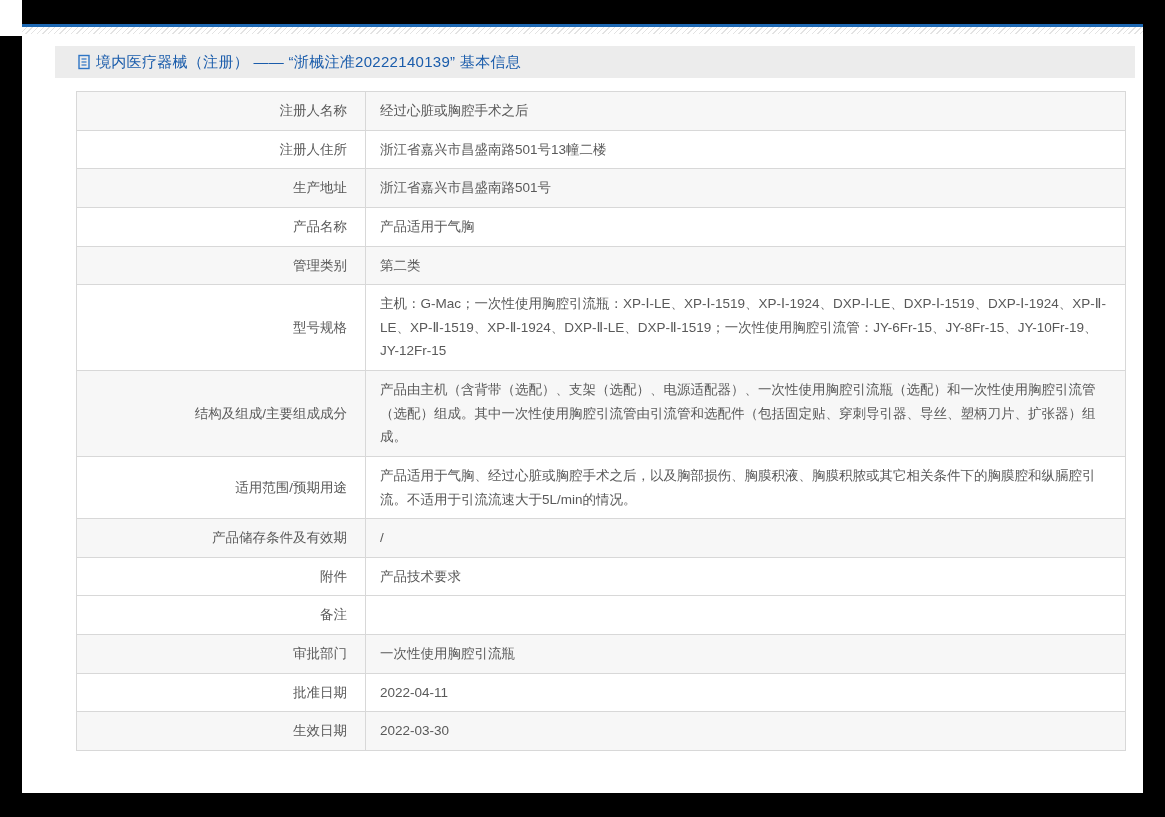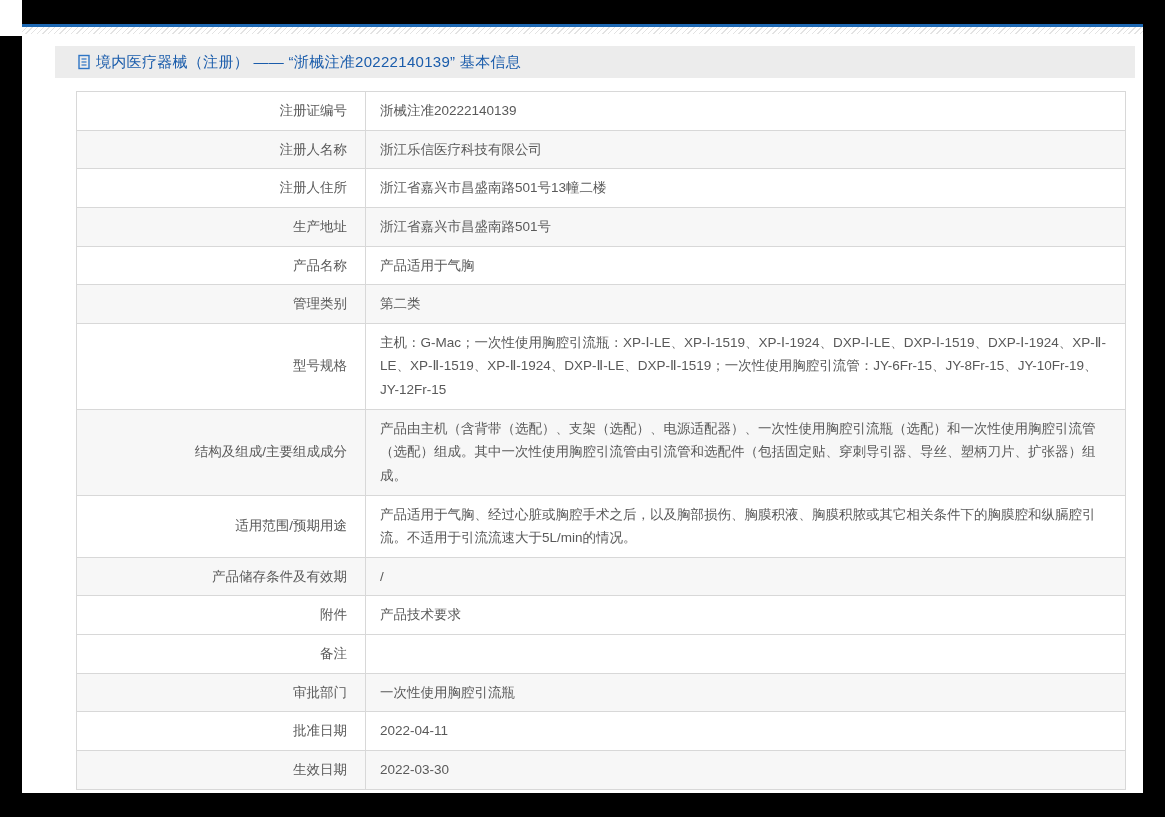--- a/index.html
+++ b/index.html
@@ -86,34 +86,26 @@
           <rect x="2" y="1.5" width="10" height="13" fill="none" stroke="#2e75c5" stroke-width="1.4"></rect>
           <line x1="4.5" y1="5" x2="9.5" y2="5" stroke="#2e75c5" stroke-width="1.2"></line>
           <line x1="4.5" y1="8" x2="9.5" y2="8" stroke="#2e75c5" stroke-width="1.2"></line>
           <line x1="4.5" y1="11" x2="9.5" y2="11" stroke="#2e75c5" stroke-width="1.2"></line>
         </svg>
       </span>
       <span class="page-title">境内医疗器械（注册） —— “浙械注准20222140139” 基本信息</span>
     </div>
 
     <div class="info-table" id="info-table">
-        <div class="tr">
-          <div class="td label">
-            <span>注册证编号</span>
-          </div>
-          <div class="td value">
-            <span class="txt">浙械注准20222140139</span>
-          </div>
-        </div>
         <div class="tr stripe">
           <div class="td label">
             <span>注册人名称</span>
           </div>
           <div class="td value">
-            <span class="txt">浙江乐信医疗科技有限公司</span>
+            <span class="txt">经过心脏或胸腔手术之后</span>
           </div>
         </div>
         <div class="tr">
           <div class="td label">
             <span>注册人住所</span>
           </div>
           <div class="td value">
             <span class="txt">浙江省嘉兴市昌盛南路501号13幢二楼</span>
           </div>
         </div>

